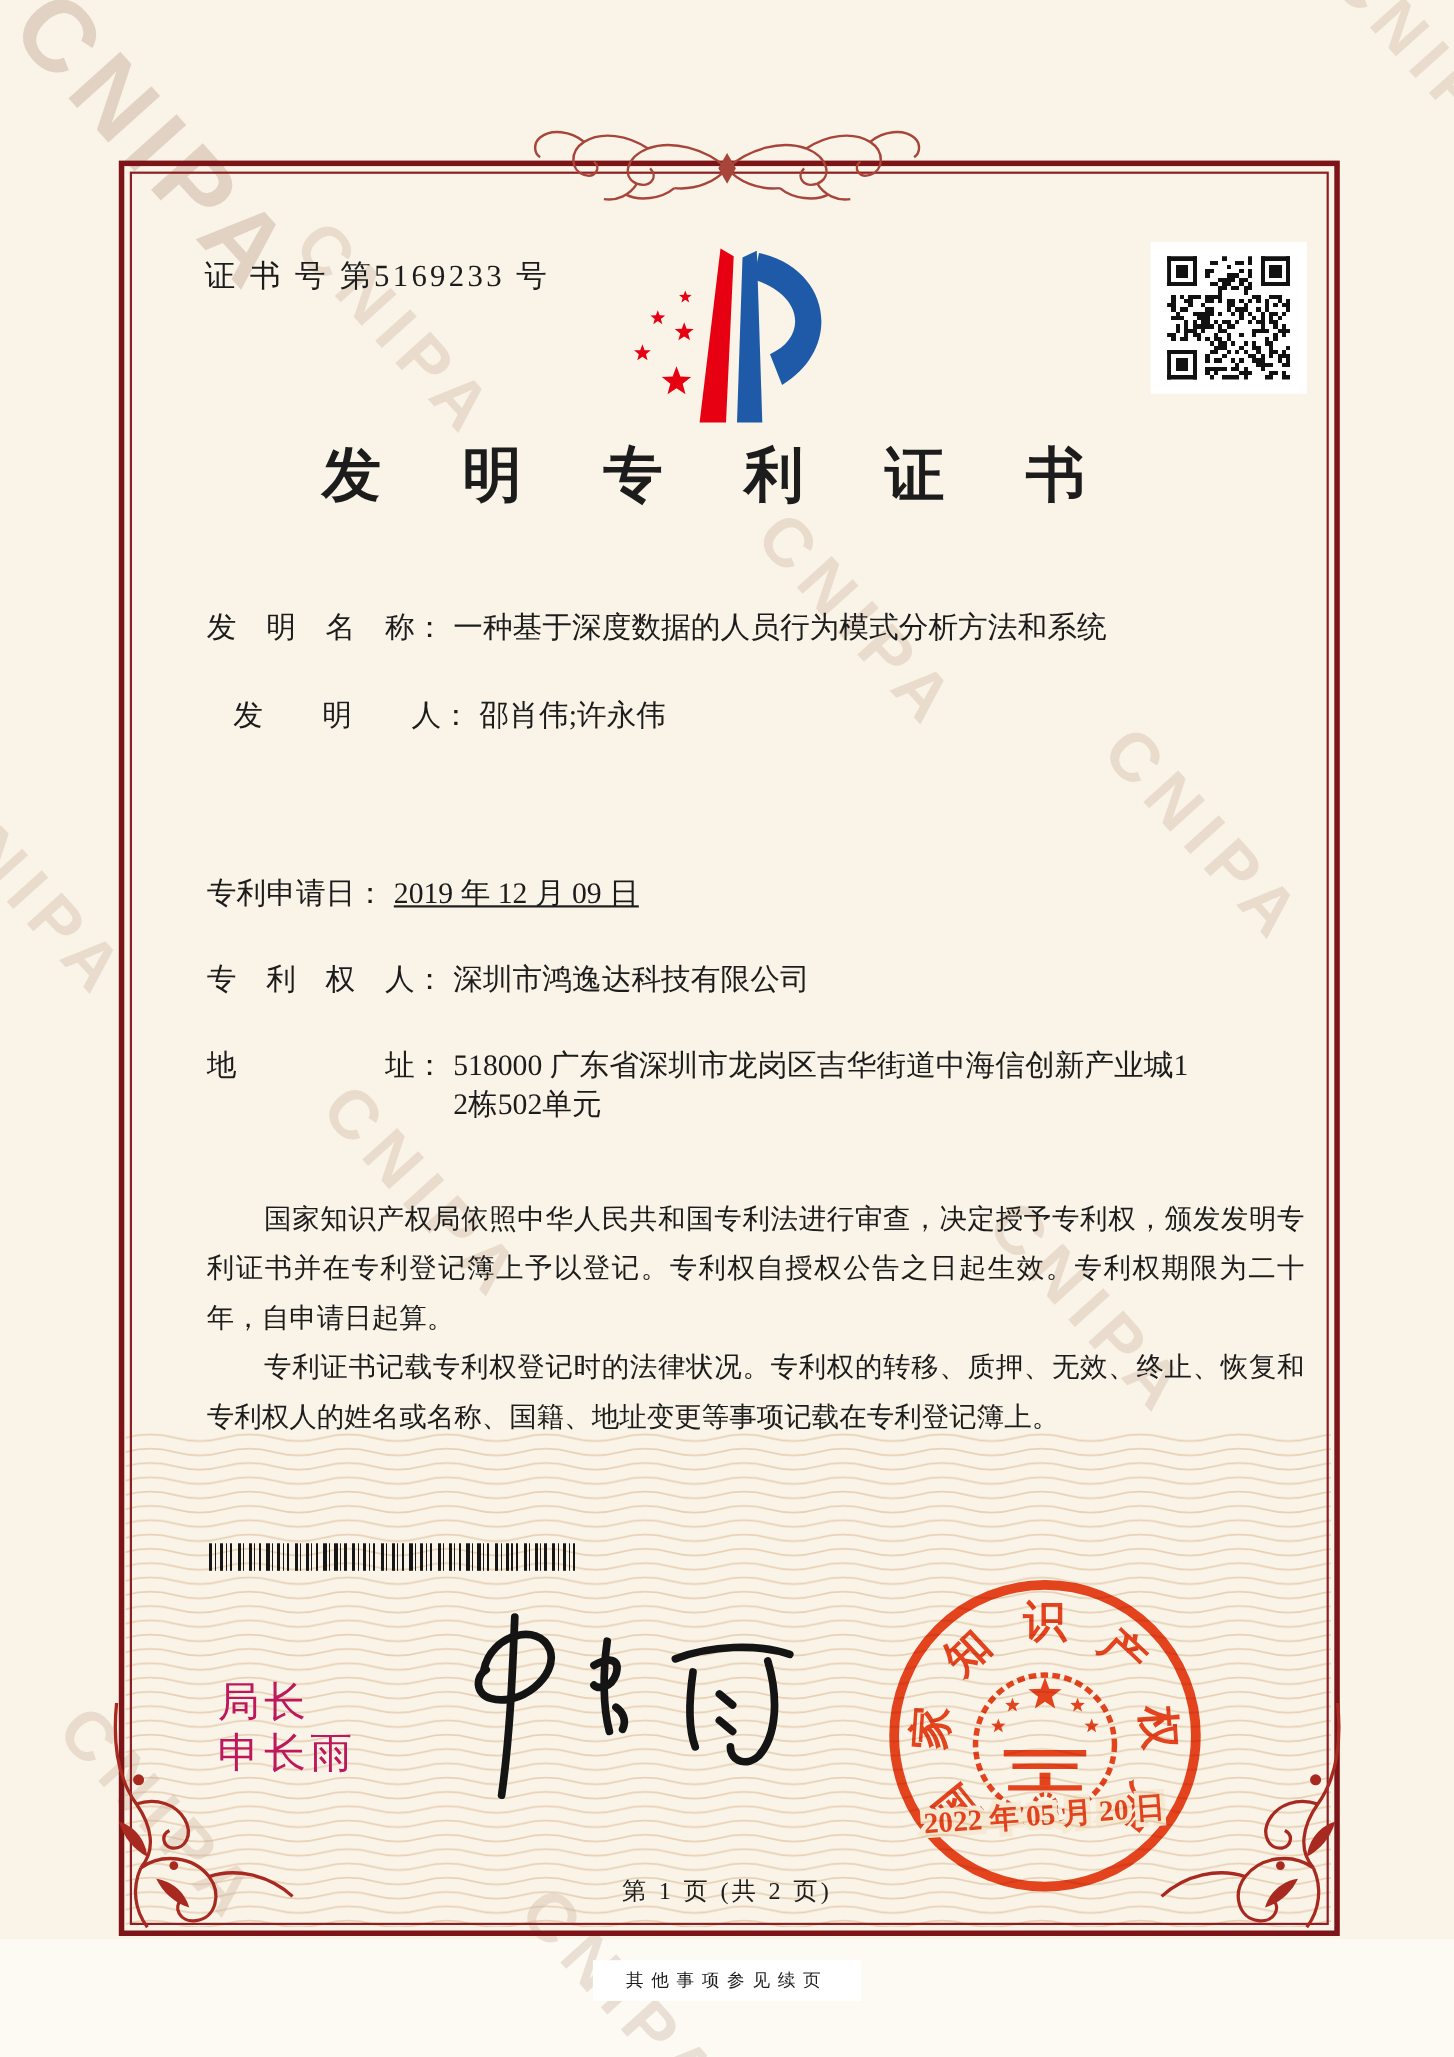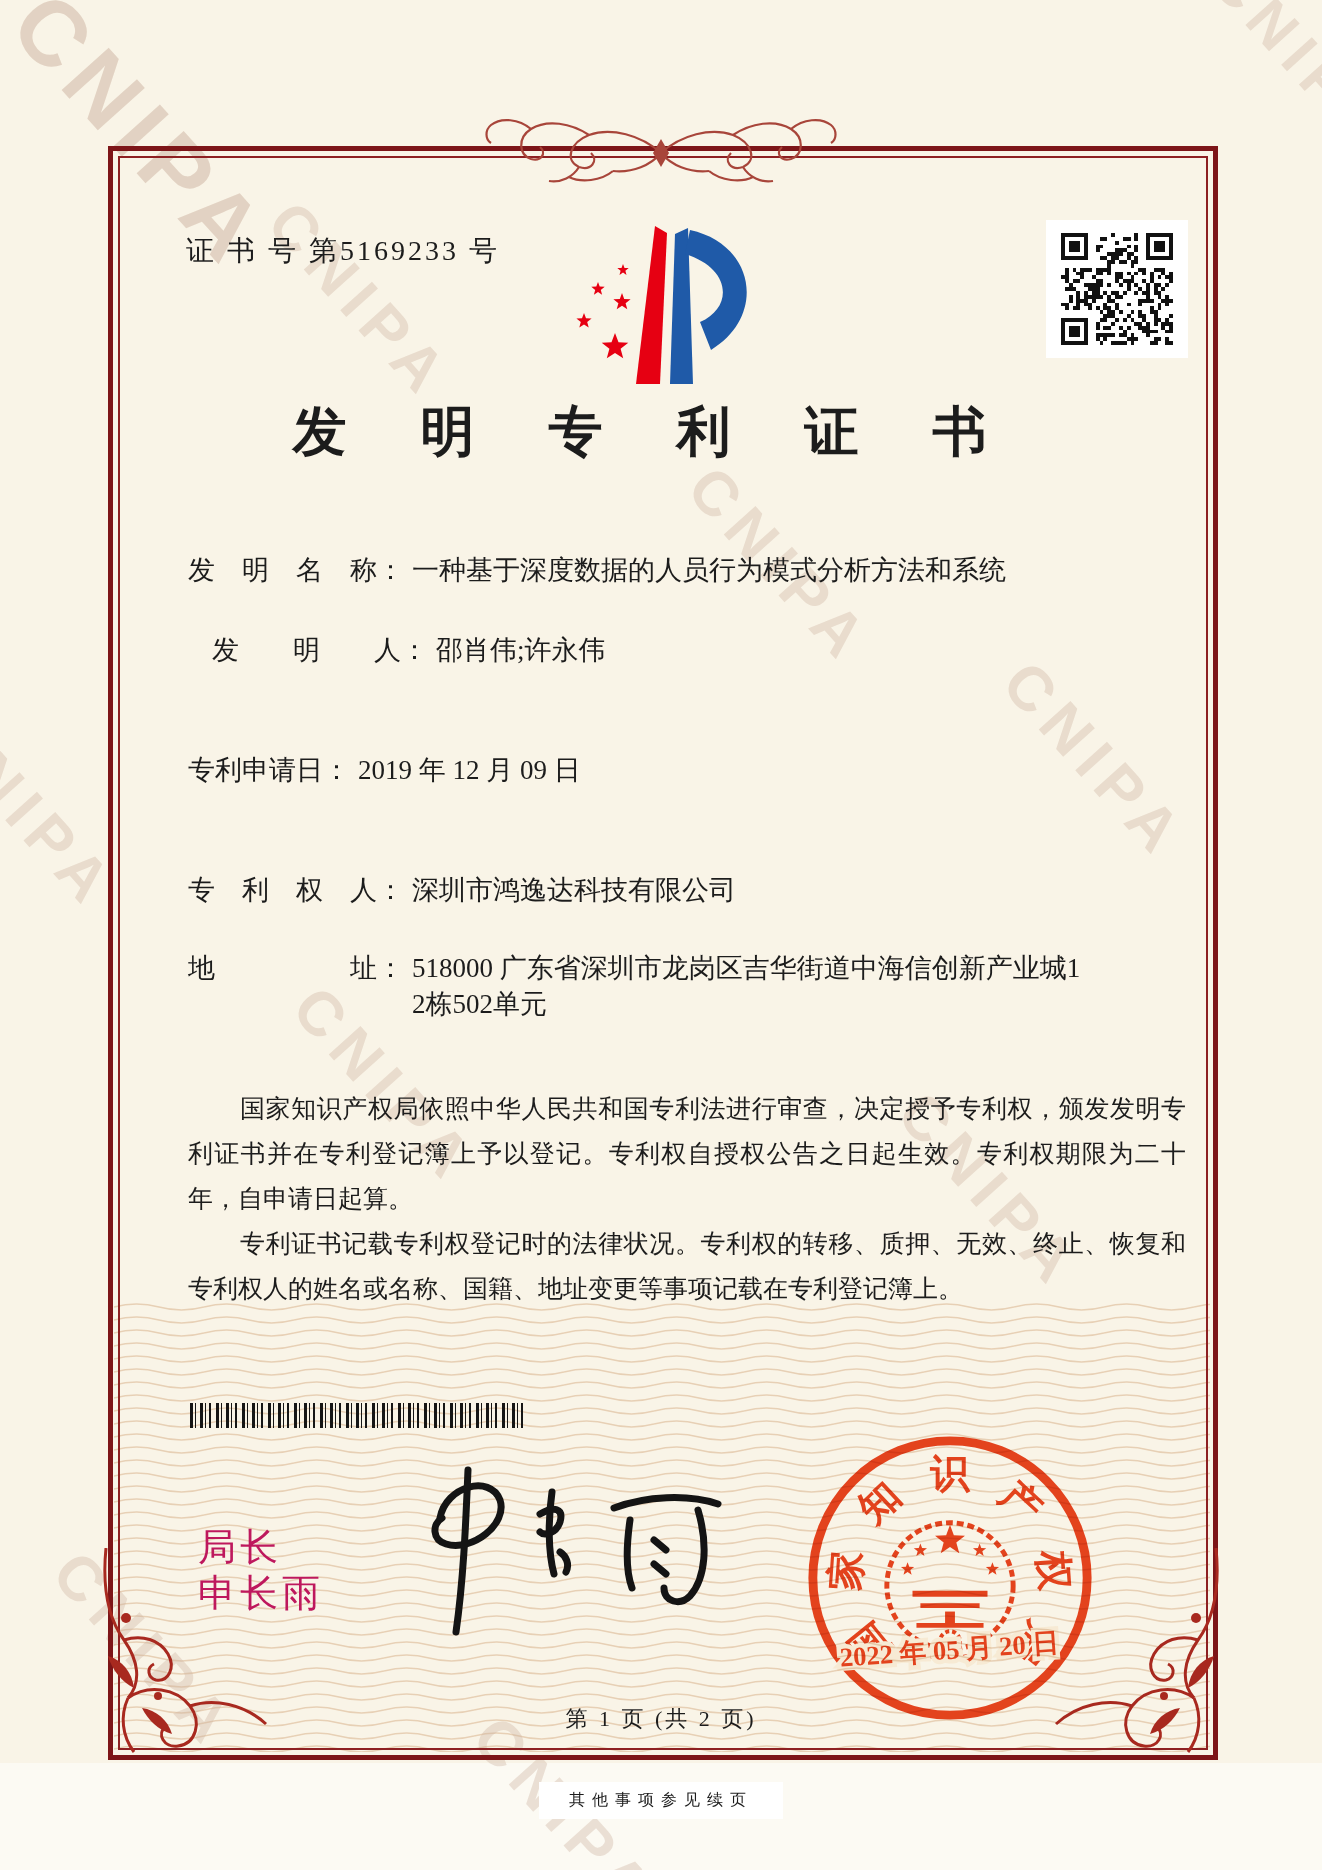--- a/index.html
+++ b/index.html
@@ -440,21 +440,21 @@
   </svg>
 
   <div class="abs title">发明专利证书</div>
 
   <div class="abs row" style="top:552px;">
     <span class="lab">发　明　名　称：</span><span class="val">一种基于深度数据的人员行为模式分析方法和系统</span>
   </div>
   <div class="abs row" style="top:632px;margin-left:24px;">
     <span class="lab">发　　明　　人：</span><span class="val">邵肖伟;许永伟</span>
   </div>
-  <div class="abs row" style="top:752px;">
+  <div class="abs row" style="top:794px;text-decoration:underline;">
     <span class="lab">专利申请日：</span><span class="val">2019 年 12 月 09 日</span>
   </div>
   <div class="abs row" style="top:872px;">
     <span class="lab">专　利　权　人：</span><span class="val">深圳市鸿逸达科技有限公司</span>
   </div>
   <div class="abs row row-address" style="top:950px;">
     <span class="lab">地　　　　　址：</span><span class="val">518000 广东省深圳市龙岗区吉华街道中海信创新产业城1
 2栋502单元</span>
   </div>
 

